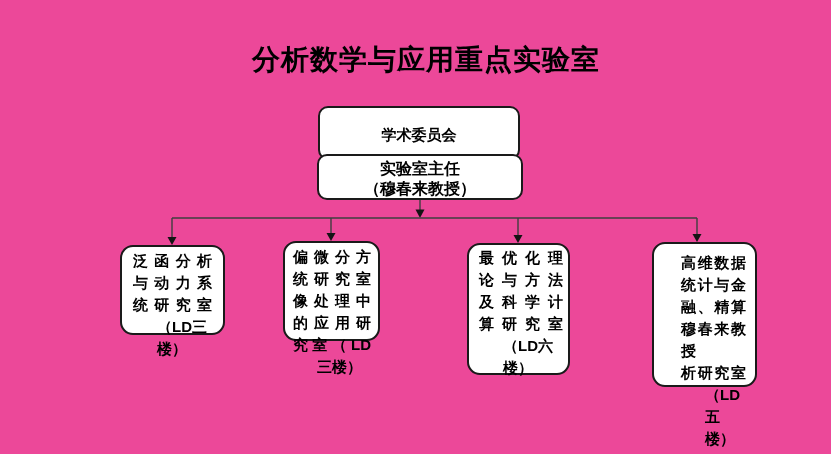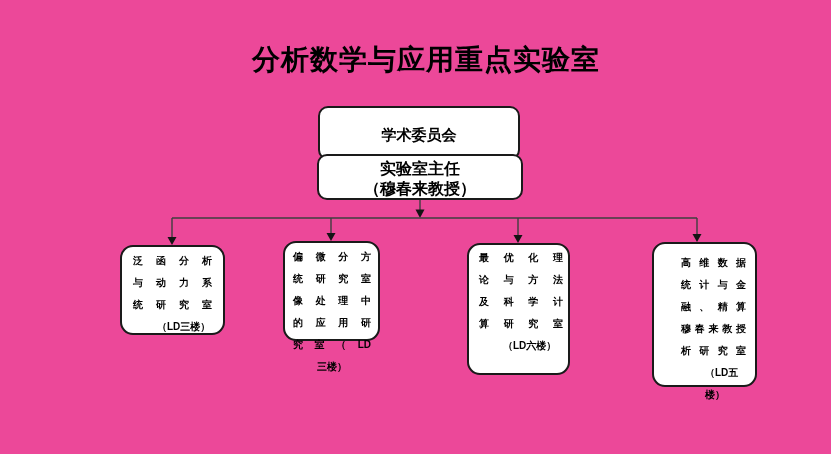--- a/index.html
+++ b/index.html
@@ -37,21 +37,21 @@
     left: 318px; top: 98px; width: 202px; height: 54px;
     text-align: center; font-size: 15px; line-height: 23px; padding-top: 15px; margin-top: 8px;
   }
   .box-director {
     left: 317px; top: 154px; width: 206px; height: 46px;
     text-align: center; font-size: 16px; line-height: 20px; padding-top: 3px;
   }
 
   .dept {
     border-radius: 13px;
-    font-size: 10px; line-height: 22px;
+    font-size: 15px; line-height: 22px;
   }
   .dept .jline { text-align: justify; text-align-last: justify; }
   .dept .lastline { text-align: left; text-align-last: left; margin-left: 24px; }
 
   .dept-0 { left: 120px; top: 245px; width: 105px; height: 90px;  padding: 3px 11px 0 11px; }
   .dept-1 { left: 283px; top: 241px; width: 97px;  height: 100px; padding: 3px 7px 0 8px; }
   .dept-2 { left: 467px; top: 243px; width: 103px; height: 132px; padding: 2px 5px 0 10px; }
   .dept-3 { left: 652px; top: 242px; width: 105px; height: 145px; padding: 8px 9px 0 27px; }
 </style>
 </head>

